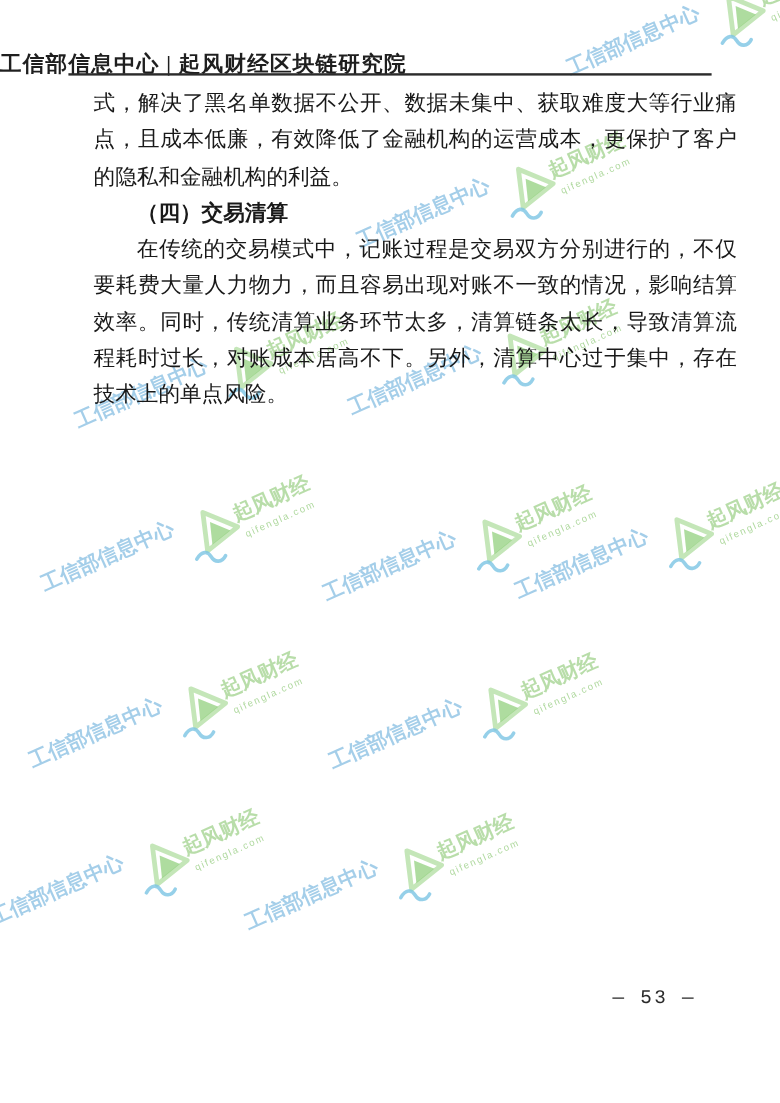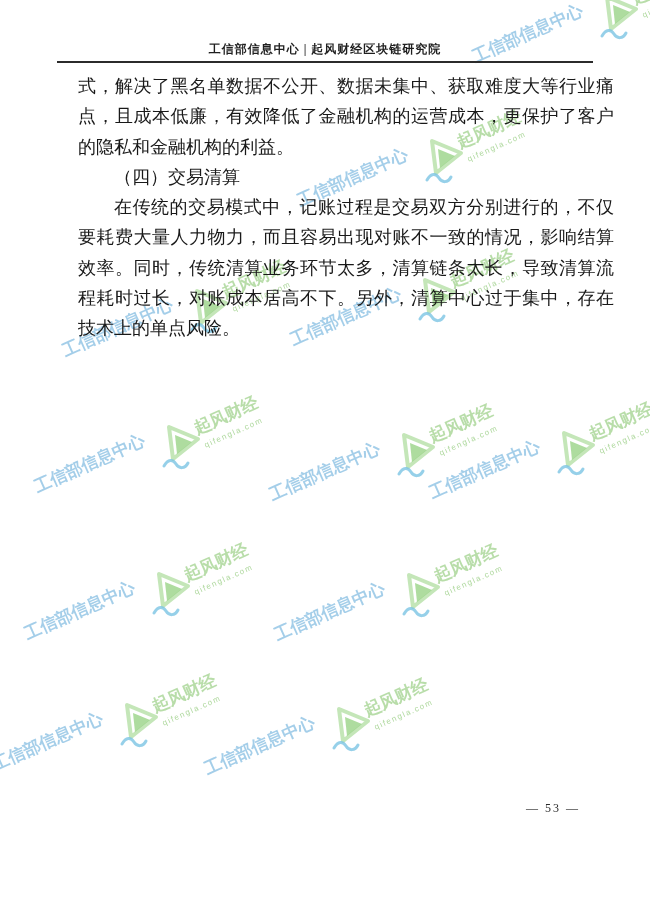--- a/index.html
+++ b/index.html
@@ -2,40 +2,40 @@
 <html><head>
 <meta charset="utf-8">
 <style>
   html,body { margin:0; padding:0; background:#ffffff; }
   .page {
     position:relative; width:650px; height:919px; background:#ffffff;
     overflow:hidden; font-family:"Liberation Serif", serif;
   }
   
   .header {
-    position:absolute; top:41px; left:0; width:100%; text-align:center;
-    font-size:12px; font-weight:bold; color:#1f1f1f; letter-spacing:1px; z-index:3;
+    position:absolute; top:41px; left:0; width:100%; 
+    font-size:18px; font-weight:bold; color:#1f1f1f; letter-spacing:1px; z-index:3;
   }
   .header-rule {
     position:absolute; top:61px; left:57px; width:536px; height:0;
     border-top:2px solid #2b2b2b; z-index:3;
   }
   
   .content {
     position:absolute; top:71px; left:57px; width:536px;
     font-size:18px; line-height:30.3px; color:#191919;
     text-align:justify; z-index:2;margin-left:21px;
   }
   .para { margin:0; text-indent:2em; }
   .para.no-indent { text-indent:0; }
-  .para.heading { font-weight:normal; }
+  .para.heading { font-weight:bold; }
   
   .pagenum {
-    position:absolute; top:801px; right:70px; font-size:12px;
-    color:#2a2a2a; letter-spacing:2px; z-index:2; font-family:Liberation Serif, serif;
+    position:absolute; top:823px; right:70px; font-size:16px;
+    color:#2a2a2a; letter-spacing:2px; z-index:2; font-family:Liberation Mono, monospace;
   }
   
   .wm-layer { position:absolute; inset:0; z-index:1; pointer-events:none; }
   .wm { position:absolute; width:0; height:0; }
   .wm-logo { position:absolute; left:0; top:0; width:46px; height:46px; }
   .wm-org {
     position:absolute; left:-130px; top:28px; white-space:nowrap;
     font-family:"Liberation Sans", sans-serif; font-size:17px; font-weight:bold;
     color:rgba(104,174,218,0.60); transform:rotate(-24deg);
   }

